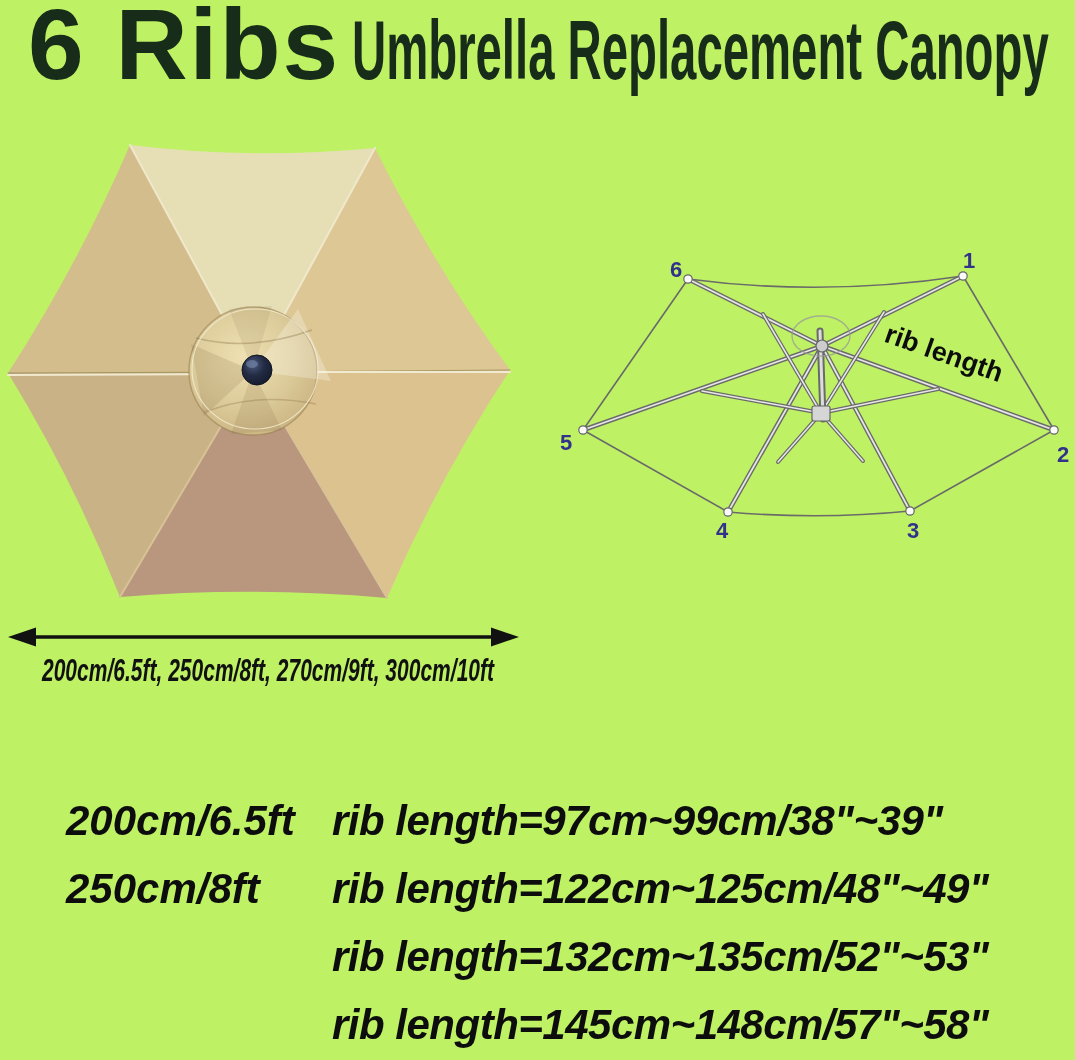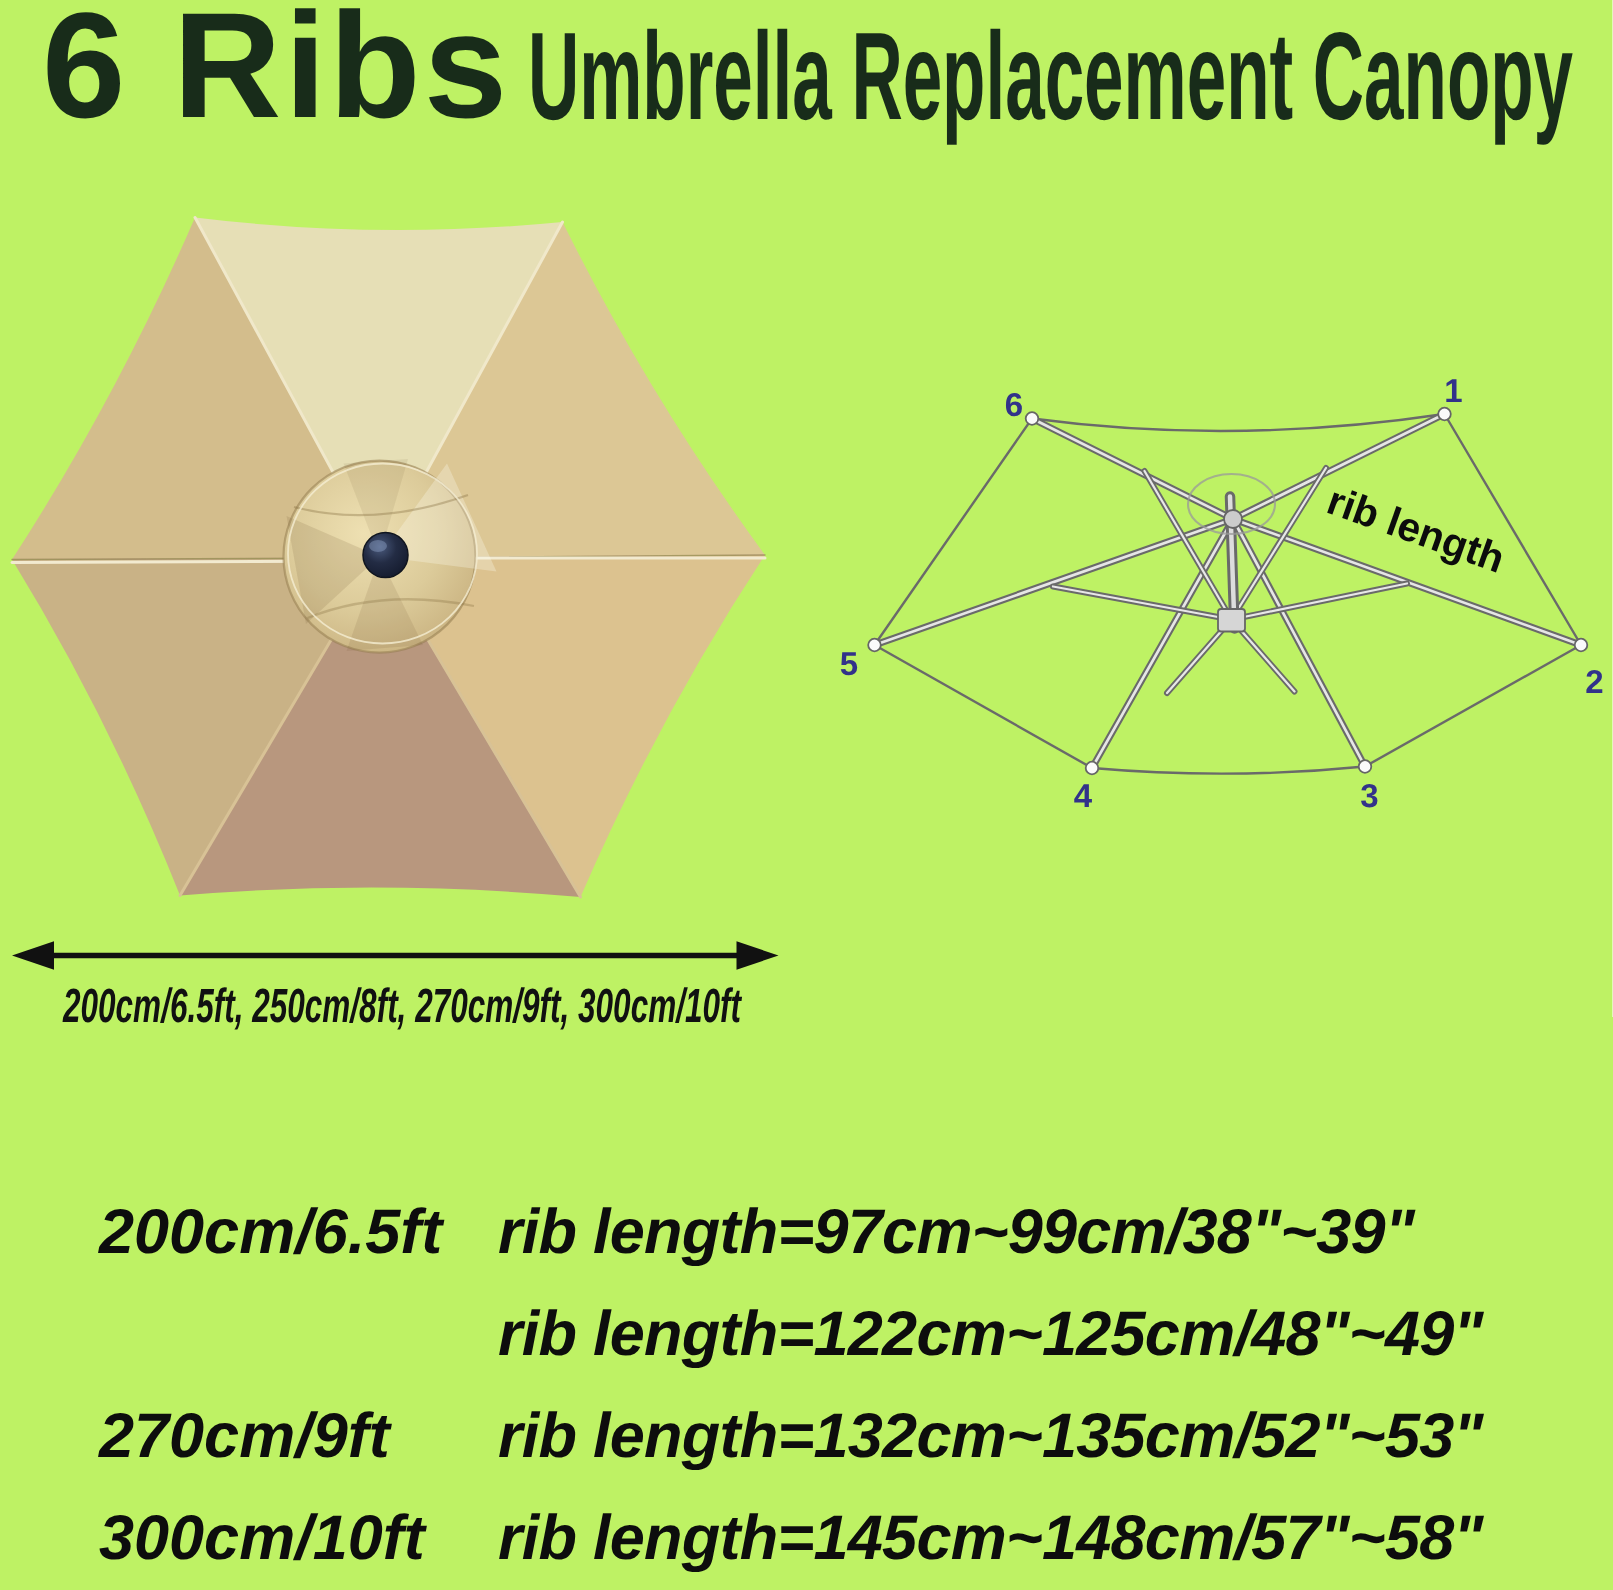--- a/index.html
+++ b/index.html
@@ -169,25 +169,24 @@
     </g>
     <text x="268" y="681" font-size="32" font-weight="bold" font-style="italic" fill="#111111" text-anchor="middle" textLength="452" lengthAdjust="spacingAndGlyphs">200cm/6.5ft, 250cm/8ft, 270cm/9ft, 300cm/10ft</text>
   </svg>
 
   <div>
     <div class="trow" style="top:798px">
       <span class="tsize">200cm/6.5ft</span>
       <span class="trib">rib length=97cm~99cm/38"~39"</span>
     </div>
     <div class="trow" style="top:866px">
+      <span class="tsize">250cm/8ft</span>
       <span class="trib">rib length=122cm~125cm/48"~49"</span>
     </div>
     <div class="trow" style="top:934px">
-      <span class="tsize">270cm/9ft</span>
       <span class="trib">rib length=132cm~135cm/52"~53"</span>
     </div>
     <div class="trow" style="top:1002px">
-      <span class="tsize">300cm/10ft</span>
       <span class="trib">rib length=145cm~148cm/57"~58"</span>
     </div>
   </div>
 
 </div>
 
 </body></html>

